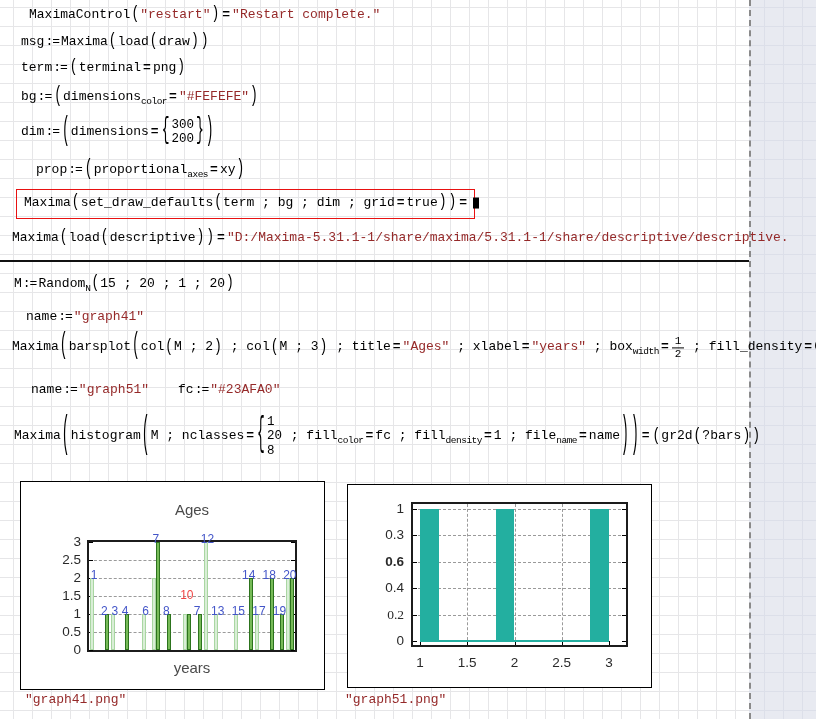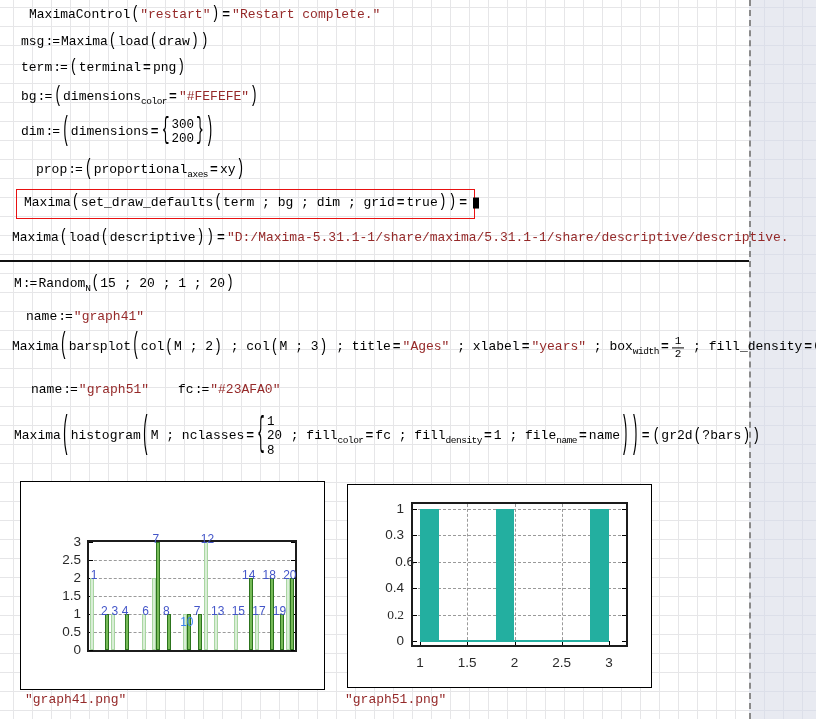--- a/index.html
+++ b/index.html
@@ -78,20 +78,21 @@
 <div class="expr" style="left:12px;top:238px"><span class="seg-t">Maxima</span><span class="seg-p" style="transform: scaleY(1.35);">(</span><span class="seg-t">load</span><span class="seg-p" style="transform: scaleY(1.35);">(</span><span class="seg-t">descriptive</span><span class="seg-p" style="transform: scaleY(1.35);">)</span><span class="seg-p" style="transform: scaleY(1.35);">)</span><span class="seg-b">=</span><span class="seg-s">"D:/Maxima-5.31.1-1/share/maxima/5.31.1-1/share/descriptive/descriptive.</span></div>
 <div class="expr" style="left:14px;top:284px"><span class="seg-t">M</span><span class="seg-a">:=</span><span class="seg-t">Random</span><span class="seg-u">N</span><span class="seg-p" style="transform: scaleY(1.35);">(</span><span class="seg-t">15 ; 20 ; 1 ; 20</span><span class="seg-p" style="transform: scaleY(1.35);">)</span></div>
 <div class="expr" style="left:26px;top:317px"><span class="seg-t">name</span><span class="seg-a">:=</span><span class="seg-s">"graph41"</span></div>
 <div class="expr" style="left:12px;top:348px"><span class="seg-t">Maxima</span><span class="seg-p" style="transform: scaleY(2.2);">(</span><span class="seg-t">barsplot</span><span class="seg-p" style="transform: scaleY(2.2);">(</span><span class="seg-t">col</span><span class="seg-p" style="transform: scaleY(1.35);">(</span><span class="seg-t">M ; 2</span><span class="seg-p" style="transform: scaleY(1.35);">)</span><span class="seg-t"> ; col</span><span class="seg-p" style="transform: scaleY(1.35);">(</span><span class="seg-t">M ; 3</span><span class="seg-p" style="transform: scaleY(1.35);">)</span><span class="seg-t"> ; title</span><span class="seg-b">=</span><span class="seg-s">"Ages"</span><span class="seg-t"> ; xlabel</span><span class="seg-b">=</span><span class="seg-s">"years"</span><span class="seg-t"> ; box</span><span class="seg-u">width</span><span class="seg-b">=</span><span class="seg-f"><span class="num">1</span><span class="den">2</span></span><span class="seg-t"> ; fill_density</span><span class="seg-b">=</span><span class="seg-t">0,5</span></div>
 <div class="expr" style="left:31px;top:390px"><span class="seg-t">name</span><span class="seg-a">:=</span><span class="seg-s">"graph51"</span><span class="seg-g" style="width: 29px;"></span><span class="seg-t">fc</span><span class="seg-a">:=</span><span class="seg-s">"#23AFA0"</span></div>
 <div class="expr" style="left:14px;top:437px"><span class="seg-t">Maxima</span><span class="seg-p" style="transform: scaleY(3.4);">(</span><span class="seg-t">histogram</span><span class="seg-p" style="transform: scaleY(3.4);">(</span><span class="seg-t">M ; nclasses</span><span class="seg-b">=</span><span class="seg-p" style="transform: scaleY(3.1);">{</span><span class="seg-c"><span class="">1</span><span class="">20</span><span class="">8</span></span><span class="seg-t"> ; fill</span><span class="seg-u">color</span><span class="seg-b">=</span><span class="seg-t">fc ; fill</span><span class="seg-u">density</span><span class="seg-b">=</span><span class="seg-t">1 ; file</span><span class="seg-u">name</span><span class="seg-b">=</span><span class="seg-t">name</span><span class="seg-p" style="transform: scaleY(3.4);">)</span><span class="seg-p" style="transform: scaleY(3.4);">)</span><span class="seg-b">=</span><span class="seg-p" style="transform: scaleY(1.35);">(</span><span class="seg-t">gr2d</span><span class="seg-p" style="transform: scaleY(1.35);">(</span><span class="seg-t">?bars</span><span class="seg-p" style="transform: scaleY(1.35);">)</span><span class="seg-p" style="transform: scaleY(1.35);">)</span></div>
 <div class="expr" style="left:25px;top:700px"><span class="seg-s">"graph41.png"</span></div>
 <div class="expr" style="left:345px;top:700px"><span class="seg-s">"graph51.png"</span></div>
 
 <div id="plot1" class="plotframe" style="left:20px;top:481px;width:303px;height:207px">
+  <div class="ptitle" style="left:66px;top:19px;width:210px">Ages</div>
   <div class="pbox" id="pbox1" style="left:66px;top:58px;width:210px;height:112px">
       <div class="tickl" style="left: 0px; top: 108px; width: 4px;"></div>
       <div class="tickl" style="right: 0px; top: 108px; width: 4px;"></div>
       <div class="gridh" style="top: 90px; width: 206px;"></div>
       <div class="tickl" style="left: 0px; top: 90px; width: 4px;"></div>
       <div class="tickl" style="right: 0px; top: 90px; width: 4px;"></div>
       <div class="gridh" style="top: 72px; width: 206px;"></div>
       <div class="tickl" style="left: 0px; top: 72px; width: 4px;"></div>
       <div class="tickl" style="right: 0px; top: 72px; width: 4px;"></div>
       <div class="gridh" style="top: 54px; width: 206px;"></div>
@@ -115,41 +116,42 @@
       <div class="blab" style="left: 25.05px; width: 22px; bottom: 33px; color: rgb(67, 85, 200);">4</div>
       <div class="bar1" style="left: 52.7px; width: 4px; bottom: 0px; height: 36px; background: rgb(217, 238, 214); border-color: rgb(169, 214, 162);"></div>
       <div class="blab" style="left: 45.65px; width: 22px; bottom: 33px; color: rgb(67, 85, 200);">6</div>
       <div class="bar1" style="left: 63px; width: 4px; bottom: 0px; height: 72px; background: rgb(217, 238, 214); border-color: rgb(169, 214, 162);"></div>
       <div class="bar1" style="left: 67.3px; width: 4px; bottom: 0px; height: 108px; background: rgb(119, 187, 88); border-color: rgb(44, 115, 29);"></div>
       <div class="blab" style="left: 55.95px; width: 22px; bottom: 105px; color: rgb(67, 85, 200);">7</div>
       <div class="bar1" style="left: 77.6px; width: 4px; bottom: 0px; height: 36px; background: rgb(119, 187, 88); border-color: rgb(44, 115, 29);"></div>
       <div class="blab" style="left: 66.25px; width: 22px; bottom: 33px; color: rgb(67, 85, 200);">8</div>
       <div class="bar1" style="left: 93.9px; width: 4px; bottom: 0px; height: 36px; background: rgb(217, 238, 214); border-color: rgb(169, 214, 162);"></div>
       <div class="bar1" style="left: 98.2px; width: 4px; bottom: 0px; height: 36px; background: rgb(119, 187, 88); border-color: rgb(44, 115, 29);"></div>
-      <div class="blab" style="left: 86.85px; width: 22px; bottom: 22px; color: #3b82f6;">10</div>
+      <div class="blab" style="left: 86.85px; width: 22px; bottom: 49px; color: #ef4444;">10</div>
       <div class="bar1" style="left: 108.5px; width: 4px; bottom: 0px; height: 36px; background: rgb(119, 187, 88); border-color: rgb(44, 115, 29);"></div>
       <div class="blab" style="left: 97.15px; width: 22px; bottom: 33px; color: rgb(67, 85, 200);">7</div>
       <div class="bar1" style="left: 114.5px; width: 4px; bottom: 0px; height: 108px; background: rgb(217, 238, 214); border-color: rgb(169, 214, 162);"></div>
       <div class="blab" style="left: 107.45px; width: 22px; bottom: 105px; color: rgb(67, 85, 200);">12</div>
       <div class="bar1" style="left: 124.8px; width: 4px; bottom: 0px; height: 36px; background: rgb(217, 238, 214); border-color: rgb(169, 214, 162);"></div>
       <div class="blab" style="left: 117.75px; width: 22px; bottom: 33px; color: rgb(67, 85, 200);">13</div>
       <div class="bar1" style="left: 145.4px; width: 4px; bottom: 0px; height: 36px; background: rgb(217, 238, 214); border-color: rgb(169, 214, 162);"></div>
       <div class="blab" style="left: 138.35px; width: 22px; bottom: 33px; color: rgb(67, 85, 200);">15</div>
       <div class="bar1" style="left: 160px; width: 4px; bottom: 0px; height: 72px; background: rgb(119, 187, 88); border-color: rgb(44, 115, 29);"></div>
       <div class="blab" style="left: 148.65px; width: 22px; bottom: 69px; color: rgb(67, 85, 200);">14</div>
       <div class="bar1" style="left: 166px; width: 4px; bottom: 0px; height: 36px; background: rgb(217, 238, 214); border-color: rgb(169, 214, 162);"></div>
       <div class="blab" style="left: 158.95px; width: 22px; bottom: 33px; color: rgb(67, 85, 200);">17</div>
       <div class="bar1" style="left: 180.6px; width: 4px; bottom: 0px; height: 72px; background: rgb(119, 187, 88); border-color: rgb(44, 115, 29);"></div>
       <div class="blab" style="left: 169.25px; width: 22px; bottom: 69px; color: rgb(67, 85, 200);">18</div>
       <div class="bar1" style="left: 190.9px; width: 4px; bottom: 0px; height: 36px; background: rgb(119, 187, 88); border-color: rgb(44, 115, 29);"></div>
       <div class="blab" style="left: 179.55px; width: 22px; bottom: 33px; color: rgb(67, 85, 200);">19</div>
       <div class="bar1" style="left: 196.9px; width: 4px; bottom: 0px; height: 72px; background: rgb(217, 238, 214); border-color: rgb(169, 214, 162);"></div>
       <div class="bar1" style="left: 201.2px; width: 4px; bottom: 0px; height: 72px; background: rgb(119, 187, 88); border-color: rgb(44, 115, 29);"></div>
       <div class="blab" style="left: 189.85px; width: 22px; bottom: 69px; color: rgb(67, 85, 200);">20</div>
     </div>
+  <div class="pxlabel" style="left:66px;top:177px;width:210px">years</div>
 <div class="ylab" style="left: 22px; top: 160px; width: 38px;">0</div>
     <div class="ylab" style="left: 22px; top: 142px; width: 38px;">0.5</div>
     <div class="ylab" style="left: 22px; top: 124px; width: 38px;">1</div>
     <div class="ylab" style="left: 22px; top: 106px; width: 38px;">1.5</div>
     <div class="ylab" style="left: 22px; top: 88px; width: 38px;">2</div>
     <div class="ylab" style="left: 22px; top: 70px; width: 38px;">2.5</div>
     <div class="ylab" style="left: 22px; top: 52px; width: 38px;">3</div>
   </div>
 
 <div id="plot2" class="plotframe" style="left:347px;top:484px;width:303px;height:202px">
@@ -180,21 +182,21 @@
       <div class="tickl" style="left: 148.75px; top: 137px; width: 1px; height: 4px; border-top: none; border-left: 1px solid rgb(0, 0, 0);"></div>
       <div class="tickl" style="left: 196px; top: 137px; width: 1px; height: 4px; border-top: none; border-left: 1px solid rgb(0, 0, 0);"></div>
       <div class="baseline" style="left: 7px; top: 136px; width: 189px; height: 2px; background: rgb(35, 175, 160);"></div>
       <div class="bar2" style="left: 7px; width: 18.9px; top: 5px; height: 132px; background: rgb(35, 175, 160);"></div>
       <div class="bar2" style="left: 82.6px; width: 18.9px; top: 5px; height: 132px; background: rgb(35, 175, 160);"></div>
       <div class="bar2" style="left: 177.1px; width: 18.9px; top: 5px; height: 132px; background: rgb(35, 175, 160);"></div>
     </div>
 <div class="ylab" style="left: 18px; top: 148px; width: 38px;">0</div>
     <div class="ylab" style="left: 18px; top: 121.6px; width: 38px; font-family: Liberation Serif, serif;">0.2</div>
     <div class="ylab" style="left: 18px; top: 95.2px; width: 38px;">0.4</div>
-    <div class="ylab" style="left: 28px; top: 68.8px; width: 38px;">0.6</div>
+    <div class="ylab" style="left: 18px; top: 68.8px; width: 38px; font-weight: bold;">0.6</div>
     <div class="ylab" style="left: 18px; top: 42.4px; width: 38px;">0.3</div>
     <div class="ylab" style="left: 18px; top: 16px; width: 38px;">1</div>
     <div class="xlab" style="left: 59px; top: 170px; width: 26px;">1</div>
     <div class="xlab" style="left: 106.25px; top: 170px; width: 26px;">1.5</div>
     <div class="xlab" style="left: 153.5px; top: 170px; width: 26px;">2</div>
     <div class="xlab" style="left: 200.75px; top: 170px; width: 26px;">2.5</div>
     <div class="xlab" style="left: 248px; top: 170px; width: 26px;">3</div>
   </div>
 
 </body></html>

